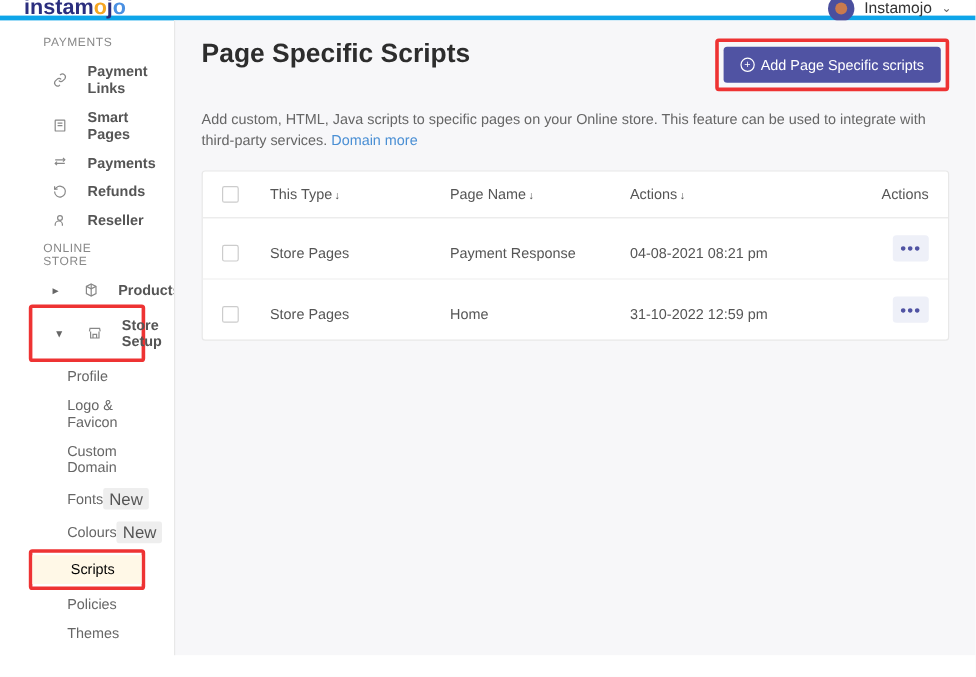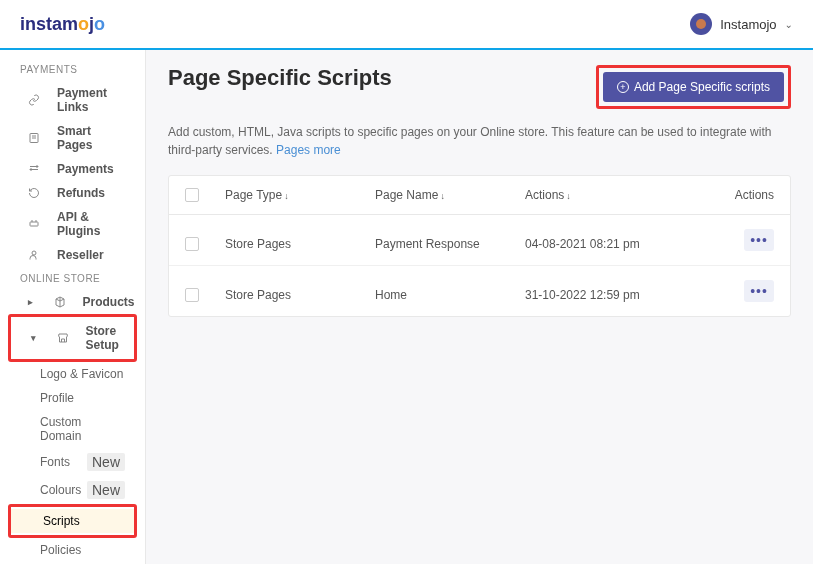--- a/index.html
+++ b/index.html
@@ -1,28 +1,28 @@
 <!DOCTYPE html>
 <html><head>
   <meta charset="utf-8">
   <style>
     * { margin: 0; padding: 0; box-sizing: border-box; }
     body { font-family: -apple-system, BlinkMacSystemFont, 'Segoe UI', sans-serif; font-size: 13px; color: #333; background: #fff; width: 813px; height: 564px; overflow: hidden; }
     
-    .topbar { height: 50px; display: flex; align-items: center; justify-content: space-between; padding: 0 20px; border-bottom: 2px solid #0ea5e9; }
+    .topbar { height: 17px; display: flex; align-items: center; justify-content: space-between; padding: 0 20px; border-bottom: 4px solid #0ea5e9; }
     .logo { font-size: 18px; font-weight: 700; color: #2b2e7e; }
     .logo .dot1 { color: #f5a623; }
     .logo .dot2 { color: #4a90e2; }
     .user-menu { display: flex; align-items: center; gap: 8px; font-size: 13px; color: #333; }
     .avatar { width: 22px; height: 22px; border-radius: 50%; background: #4a4f9e; display: flex; align-items: center; justify-content: center; }
     .avatar-inner { width: 10px; height: 10px; border-radius: 50%; background: #c97a4e; }
     .chevron { font-size: 10px; color: #666; }
     
     .container { display: flex; height: calc(100% - 35px); }
-    .sidebar { width: 145px; padding: 8px 0; font-size: 12px; color: #555; overflow-y: auto; }
+    .sidebar { width: 145px; padding: 8px 16px; font-size: 12px; color: #555; overflow-y: auto; }
     .sidebar-section { font-size: 10px; color: #888; padding: 6px 20px; letter-spacing: 0.5px; }
     .sidebar-item { display: flex; align-items: center; gap: 17px; padding: 5px 20px 5px 28px; cursor: pointer; color: #555; font-weight: bold; }
     .sidebar-sub { padding: 5px 20px 5px 40px; color: #666; font-size: 12px; cursor: pointer; display: flex; align-items: center; justify-content: space-between; }
     .sidebar-sub.active { background: #fff8e7; color: #000000; }
     .caret { font-size: 9px; color: #666; margin-right: 4px; }
     .nav-icon { width: 12px; height: 12px; flex-shrink: 0; }
     .badge-new { background: #eee; color: #555; font-size: 14px; padding: 1px 5px; border-radius: 2px; }
     
     .highlight-box { border: 3px solid #e33; border-radius: 3px; padding: 2px 0; margin: 0 8px; }
     .highlight-box .sidebar-item { padding-left: 20px; }
@@ -96,28 +96,20 @@
       </div>
     <div class="sidebar-item">
         <svg class="nav-icon" viewBox="0 0 24 24" fill="none" stroke="#888" stroke-width="2">
           <path d="M3 12a9 9 0 1 0 3-6.7L3 8"></path>
           <polyline points="3 3 3 8 8 8"></polyline>
         </svg>
         <span>Refunds</span>
       </div>
     <div class="sidebar-item">
         <svg class="nav-icon" viewBox="0 0 24 24" fill="none" stroke="#888" stroke-width="2">
-          <rect x="4" y="8" width="16" height="8" rx="1"></rect>
-          <line x1="8" y1="4" x2="8" y2="8"></line>
-          <line x1="16" y1="4" x2="16" y2="8"></line>
-        </svg>
-        <span>API &amp; Plugins</span>
-      </div>
-    <div class="sidebar-item">
-        <svg class="nav-icon" viewBox="0 0 24 24" fill="none" stroke="#888" stroke-width="2">
           <circle cx="12" cy="8" r="4"></circle>
           <path d="M4 21v-2a6 6 0 0 1 12 0v2"></path>
         </svg>
         <span>Reseller</span>
       </div>
 
     <div class="sidebar-section">ONLINE STORE</div>
     <div class="sidebar-item">
         <span class="caret">▸</span>
         <svg class="nav-icon" viewBox="0 0 24 24" fill="none" stroke="#888" stroke-width="2">
@@ -134,24 +126,24 @@
           <svg class="nav-icon" viewBox="0 0 24 24" fill="none" stroke="#888" stroke-width="2">
             <path d="M3 9l1-5h16l1 5"></path>
             <path d="M5 9v11h14V9"></path>
             <path d="M9 20v-6h6v6"></path>
           </svg>
           <span>Store Setup</span>
         </div>
     </div>
 
     <div class="sidebar-sub">
+        <span>Profile</span>
+      </div>
+    <div class="sidebar-sub">
         <span>Logo &amp; Favicon</span>
-      </div>
-    <div class="sidebar-sub">
-        <span>Profile</span>
       </div>
     <div class="sidebar-sub">
         <span>Custom Domain</span>
       </div>
     <div class="sidebar-sub">
         <span>Fonts</span>
         <span class="badge-new">New</span>
       </div>
     <div class="sidebar-sub">
         <span>Colours</span>
@@ -177,29 +169,29 @@
     <div class="page-header">
       <h1 class="page-title">Page Specific Scripts</h1>
       <div class="add-btn-wrap">
         <button class="add-btn">
           <span class="plus-icon">+</span>
           <span>Add Page Specific scripts</span>
         </button>
       </div>
     </div>
     <p class="description">
-      <span>Add custom, HTML, Java scripts to specific pages on your Online store. This feature can be used to integrate with third-party services. </span><a href="#">Pages more</a>
+      <span>Add custom, HTML, Java scripts to specific pages on your Online store. This feature can be used to integrate with third-party services. </span><a href="#">Domain more</a>
     </p>
 
     <div class="table">
       <div class="table-header">
         <div class="col-check">
             <div class="checkbox"></div>
           </div>
-        <div class="col-type"><span>Page Type</span><span class="sort-arrow">↓</span></div>
+        <div class="col-type"><span>This Type</span><span class="sort-arrow">↓</span></div>
         <div class="col-name"><span>Page Name</span><span class="sort-arrow">↓</span></div>
         <div class="col-mod"><span>Actions</span><span class="sort-arrow">↓</span></div>
         <div class="col-actions">Actions</div>
       </div>
       <div class="table-row">
         <div class="col-check">
             <div class="checkbox"></div>
           </div>
         <div class="col-type">Store Pages</div>
         <div class="col-name">Payment Response</div>

